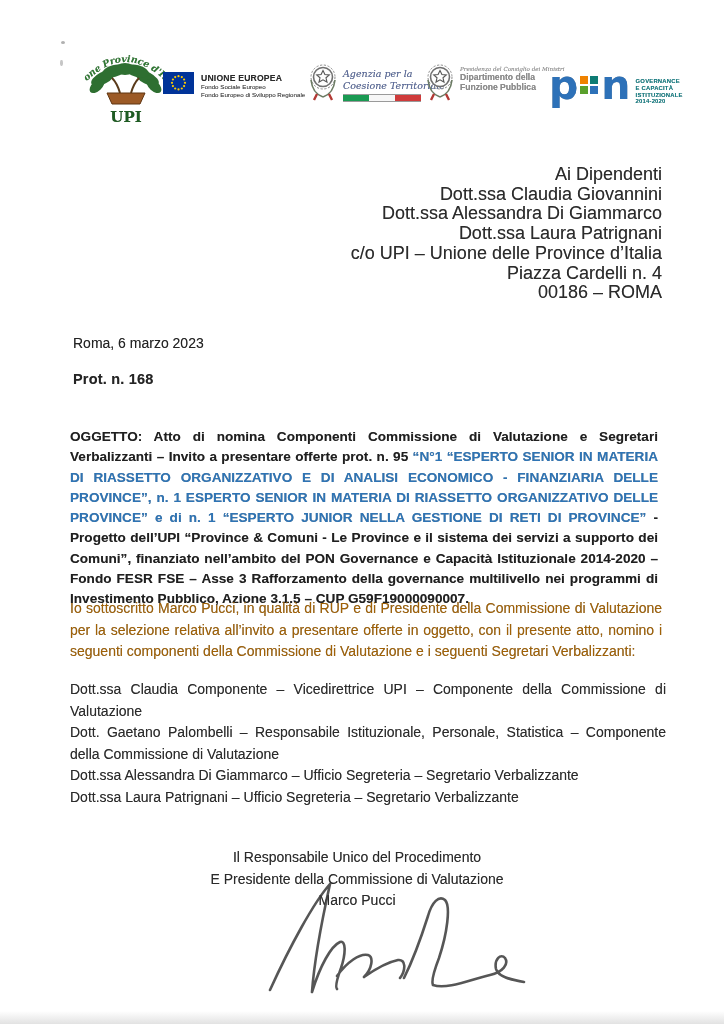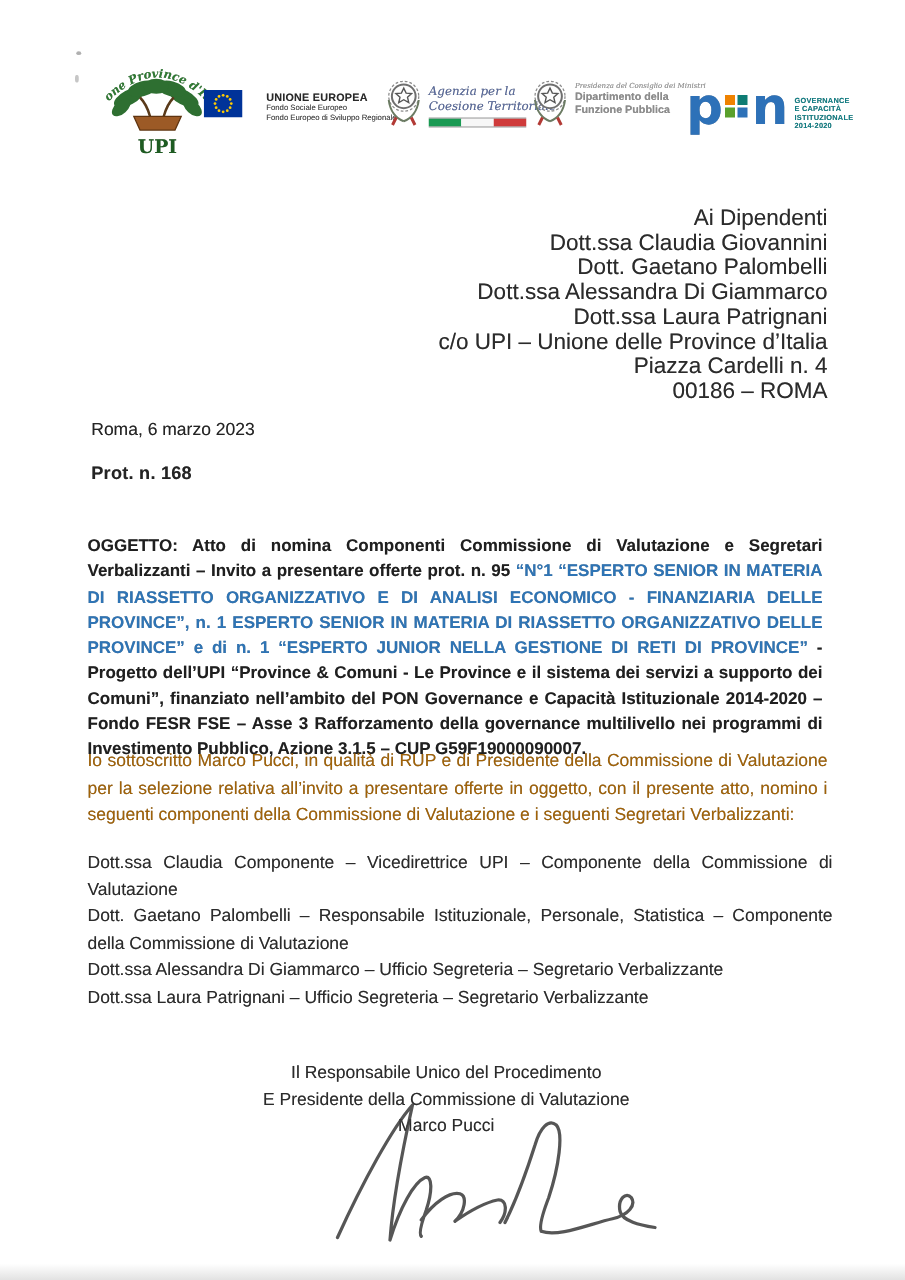--- a/index.html
+++ b/index.html
@@ -5,21 +5,21 @@
   html,body{margin:0;padding:0;background:#ffffff;}
   .page{position:relative;width:724px;height:1024px;background:#ffffff;overflow:hidden;
         font-family:"Liberation Sans","DejaVu Sans",sans-serif;color:#242424;
         text-shadow:0 0 .4px rgba(40,40,40,.45);}
   .abs{position:absolute;}
 
   
   .upi-logo{left:74px;top:40px;}
   .eu-block{left:163px;top:72px;display:flex;align-items:flex-start;gap:7px;}
   .eu-flag{width:31px;height:22px;display:block;}
-  .eu-text{padding-top:1px;margin-left:12px;}
+  .eu-text{padding-top:1px;}
   .eu-title{font-size:8.6px;font-weight:700;color:#2a2a2a;letter-spacing:.2px;line-height:10px;}
   .eu-sub{font-size:6.2px;color:#444;line-height:7.6px;}
   .agenzia-block{left:308px;top:62px;display:flex;gap:5px;}
   .dfp-block{left:425px;top:62px;display:flex;gap:5px;}
   .script-lines{font-family:"DejaVu Serif","Liberation Serif",serif;font-style:italic;
                 color:#56689c;font-size:9.5px;line-height:11.5px;padding-top:6px;}
   .tricolor{display:flex;width:78px;height:6px;border-top:1px solid #9a9a9a;border-bottom:1px solid #9a9a9a;margin-top:3px;}
   .tricolor span{flex:1;display:block;}
   .t-green{background:#1a9a53;} .t-white{background:#f7f7f7;} .t-red{background:#cf3b3b;}
   .dfp-text{padding-top:4px;}
@@ -158,21 +158,20 @@
         <div>GOVERNANCE</div>
         <div>E CAPACITÀ</div>
         <div>ISTITUZIONALE</div>
         <div>2014-2020</div>
       </div>
   </div>
 
   <div class="abs recipients">
       <div>Ai Dipendenti</div>
       <div>Dott.ssa Claudia Giovannini</div>
-      <div>Dott. Gaetano Palombelli</div>
       <div>Dott.ssa Alessandra Di Giammarco</div>
       <div>Dott.ssa Laura Patrignani</div>
       <div>c/o UPI – Unione delle Province d’Italia</div>
       <div>Piazza Cardelli n. 4</div>
       <div>00186 – ROMA</div>
     </div>
 
   <div class="abs place-date">Roma, 6 marzo 2023</div>
   <div class="abs protocol">Prot. n. 168</div>
 

